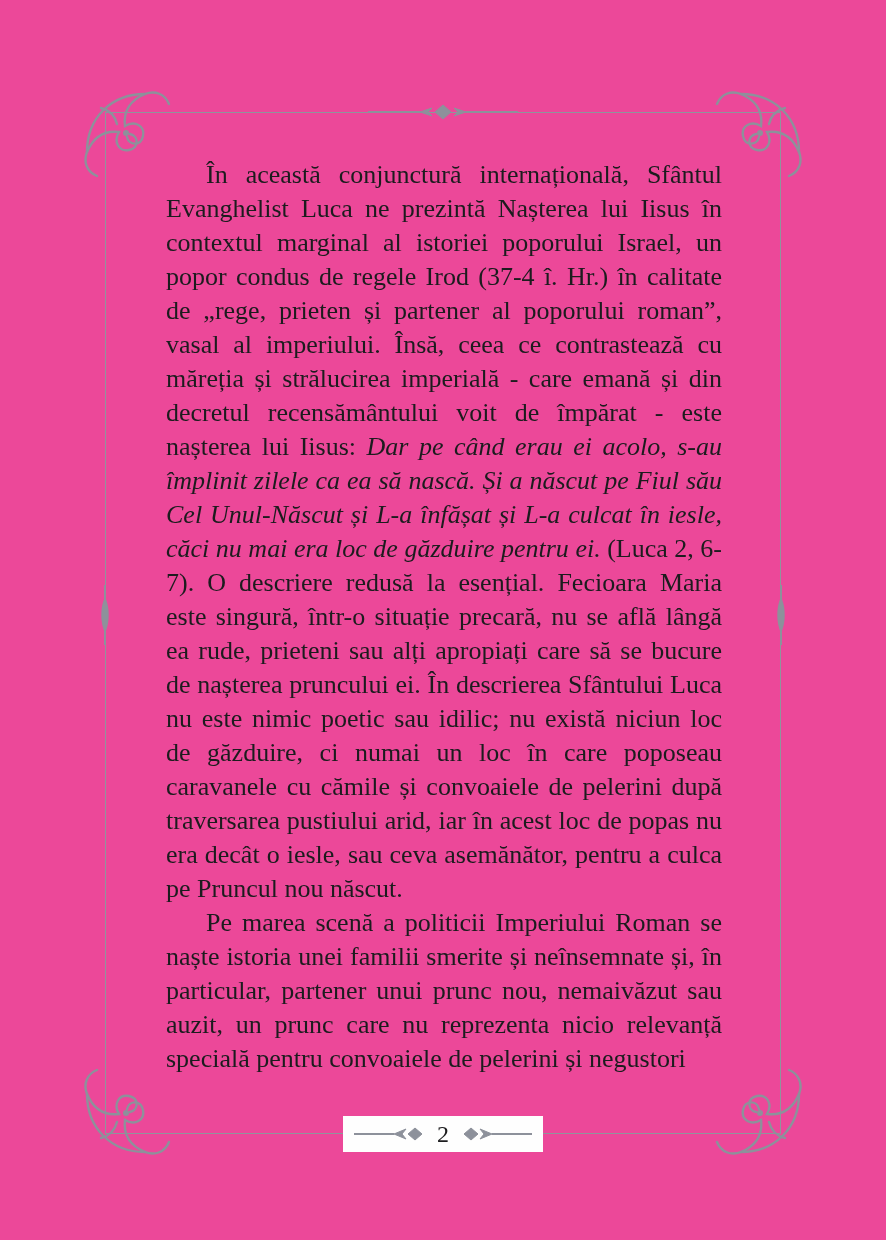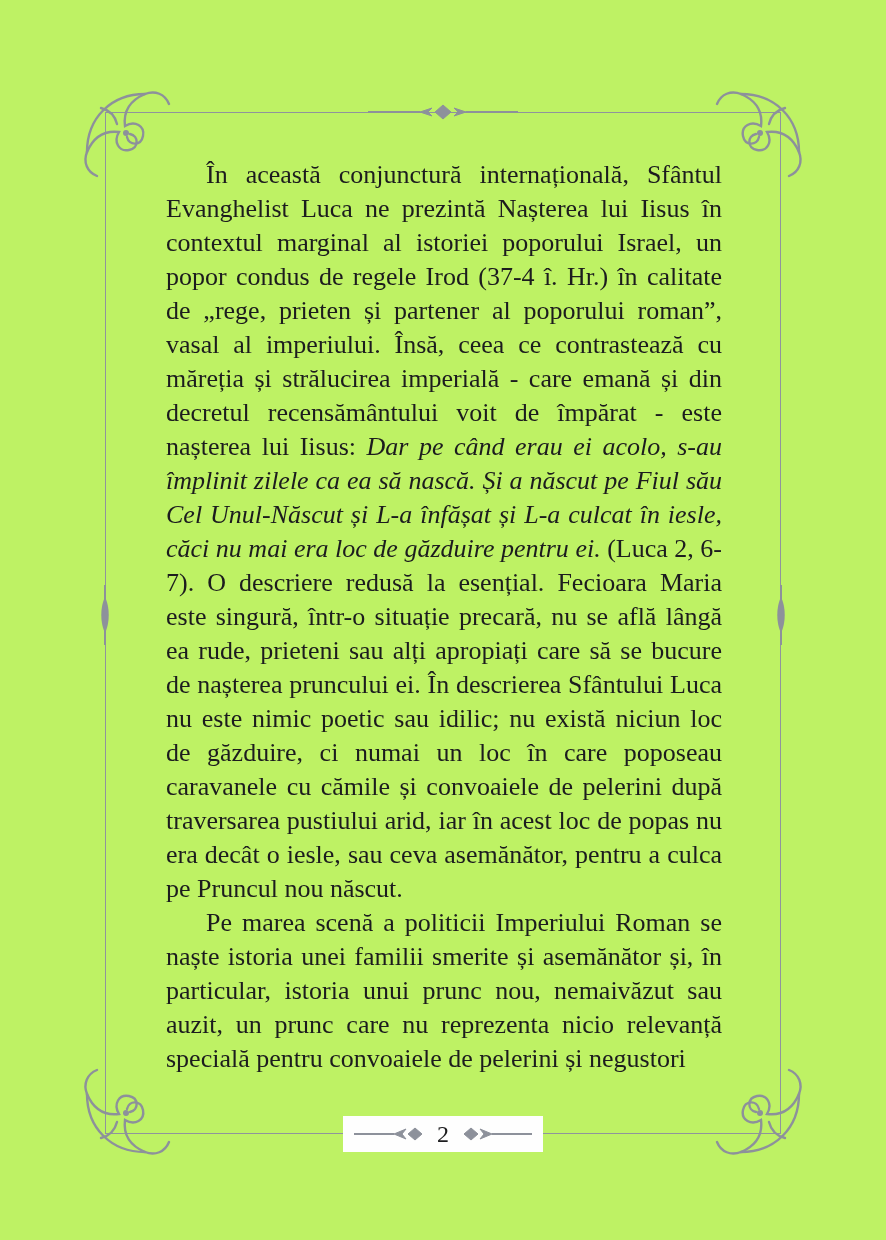--- a/index.html
+++ b/index.html
@@ -4,21 +4,21 @@
 <style>
   html, body {
     margin: 0;
     padding: 0;
     background: #ffffff;
   }
   .page {
     position: relative;
     width: 886px;
     height: 1240px;
-    background: #bef264;
+    background: #ec4899;
     font-family: "Liberation Serif", serif;
     color: #1c1c1e;
     overflow: hidden;
   }
   .frame {
     position: absolute;
     left: 105px;
     top: 112px;
     width: 676px;
     height: 1022px;
@@ -136,21 +136,21 @@
 
   <svg class="orn side-leaf left">
       <use href="#side-leaf"></use>
     </svg>
   <svg class="orn side-leaf right">
       <use href="#side-leaf"></use>
     </svg>
 
   <div class="text-block">
     <p><span>În această conjunctură internațională, Sfântul Evanghelist Luca ne prezintă Nașterea lui Iisus în contextul marginal al istoriei poporului Israel, un popor condus de regele Irod (37-4 î. Hr.) în calitate de „rege, prieten și partener al poporului roman”, vasal al imperiului. Însă, ceea ce contrastează cu măreția și strălucirea imperială - care emană și din decretul recensământului voit de împărat - este nașterea lui Iisus: </span><span class="italic">Dar pe când erau ei acolo, s-au împlinit zilele ca ea să nască. Și a născut pe Fiul său Cel Unul-Născut și L-a înfășat și L-a culcat în iesle, căci nu mai era loc de găzduire pentru ei.</span><span> (Luca 2, 6-7). O descriere redusă la esențial. Fecioara Maria este singură, într-o situație precară, nu se află lângă ea rude, prieteni sau alți apropiați care să se bucure de nașterea pruncului ei. În descrierea Sfântului Luca nu este nimic poetic sau idilic; nu există niciun loc de găzduire, ci numai un loc în care poposeau caravanele cu cămile și convoaiele de pelerini după traversarea pustiului arid, iar în acest loc de popas nu era decât o iesle, sau ceva asemănător, pentru a culca pe Pruncul nou născut.</span></p>
-    <p><span>Pe marea scenă a politicii Imperiului Roman se naște istoria unei familii smerite și asemănător și, în particular, istoria unui prunc nou, nemaivăzut sau auzit, un prunc care nu reprezenta nicio relevanță specială pentru convoaiele de pelerini și negustori</span></p>
+    <p><span>Pe marea scenă a politicii Imperiului Roman se naște istoria unei familii smerite și neînsemnate și, în particular, partener unui prunc nou, nemaivăzut sau auzit, un prunc care nu reprezenta nicio relevanță specială pentru convoaiele de pelerini și negustori</span></p>
   </div>
 
   <div class="pagenum-strip">
     <svg class="finial">
         <use href="#page-finial"></use>
       </svg>
     <span class="page-number">2</span>
     <svg class="finial right">
         <use href="#page-finial"></use>
       </svg>

